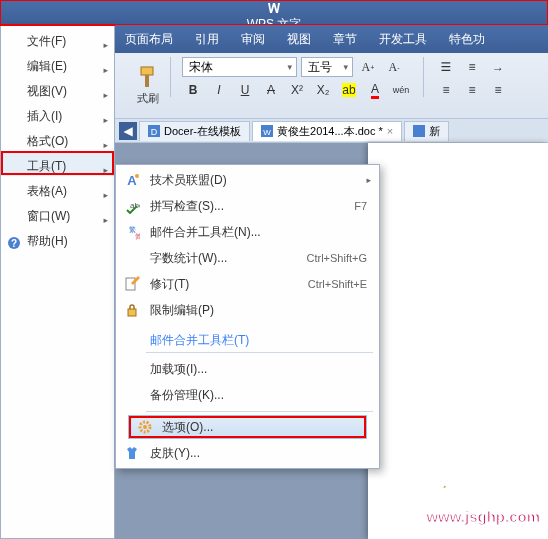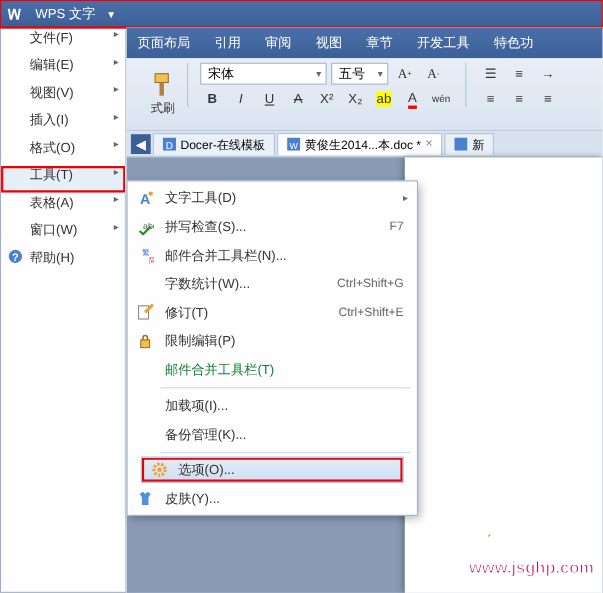--- a/index.html
+++ b/index.html
@@ -2,26 +2,26 @@
 <html><head>
 <meta charset="utf-8">
 <style>
 * { margin:0; padding:0; box-sizing:border-box; font-family:"Microsoft YaHei","SimSun",sans-serif; }
 body { width:548px; height:539px; background:#fff; overflow:hidden; position:relative; }
 
 .titlebar { height:25px; background:linear-gradient(#4a6fa8,#3d5f97); display:flex; align-items:center; }
 .app-logo { width:18px; height:18px; margin:0 4px; display:flex; align-items:center; justify-content:center; }
 .app-title { color:#fff; font-size:12px; padding:0 6px; }
 .drop-arrow { color:#fff; font-size:9px; padding:0 4px; cursor:pointer; }
-.hl-red { outline:2px solid #e00; outline-offset:-1px; }
+.hl-red { outline:2px solid #e00; outline-offset:-1px;flex-direction:column; }
 
 .main-area { display:flex; height:514px; }
 
 .file-menu { width:115px; background:#fefefe; border:1px solid #a0b0c8; box-shadow:2px 2px 6px rgba(0,0,0,.2); }
-.fm-item { height:25px; display:flex; align-items:flex-start; padding:0 8px 0 26px; font-size:12px; color:#333; position:relative; cursor:pointer; border-bottom:1px solid transparent; }
+.fm-item { height:25px; display:flex; align-items:flex-end; padding:0 8px 0 26px; font-size:12px; color:#333; position:relative; cursor:pointer; border-bottom:1px solid transparent; }
 .fm-item.active { background:#e6eef8; }
 .fm-arrow { position:absolute; right:6px; font-size:9px; color:#666; }
 .fm-icon { position:absolute; left:6px; width:14px; height:14px; }
 .hl-red2 { box-shadow:inset 0 0 0 2px #e00; }
 
 .right-area { flex:1; background:#f5f8fc; position:relative; overflow:hidden; }
 
 .tabs-row { height:28px; background:linear-gradient(#4a6fa8,#3d5f97); display:flex; align-items:center; padding-left:10px; gap:22px; color:#fff; font-size:12px; }
 .tabs-row span { cursor:pointer; }
 
@@ -40,21 +40,21 @@
 .doc-tab.active { background:#fff; }
 .tab-ico { width:12px; height:12px; }
 
 .doc-area { position:absolute; left:0; right:0; top:118px; bottom:0; background:#8a9cb5; display:flex; justify-content:flex-end; }
 .page { width:180px; height:100%; background:#fff; box-shadow:-2px 0 6px rgba(0,0,0,.3); }
 
 
 .submenu { position:absolute; left:115px; top:164px; width:265px; background:#fefefe; border:1px solid #a0b0c8; box-shadow:3px 3px 8px rgba(0,0,0,.3); z-index:10; padding:2px 0; }
 .sm-item { height:26px; display:flex; align-items:center; padding:0 10px 0 34px; font-size:12px; color:#333; position:relative; cursor:pointer; }
 .sm-item:hover,.sm-item.hover { background:linear-gradient(#e2ecf8,#cde0f4); border:1px solid #9cc0e6; padding:0 9px 0 33px; height:24px; margin:1px 12px; }
-.sm-item.disabled { color:#15803d; cursor:default; }
+.sm-item.disabled { color:#3b82f6; cursor:default;align-items:flex-end; }
 .sm-icon { position:absolute; left:8px; width:16px; height:16px; }
 .sm-shortcut { position:absolute; right:12px; color:#666; font-size:11px; }
 .sm-arrow { position:absolute; right:8px; font-size:9px; color:#666; }
 .sm-sep { height:1px; background:#d0d8e4; margin:3px 6px 3px 30px; }
 .hl-red3 { box-shadow:0 0 0 2px #e00 inset; }
 
 
 .watermark { position:absolute; right:8px; bottom:14px; z-index:20; text-align:right; }
 .wm-cn { font-size:26px; font-weight:900; color:#6ab82e; -webkit-text-stroke:2px #fff; letter-spacing:1px; }
 .wm-url { font-size:15px; font-weight:700; color:#be185d; -webkit-text-stroke:1px #fff; }
@@ -231,21 +231,21 @@
 </div>
 
 <div class="submenu">
   <div class="sm-item">
     <span class="sm-icon">
         <svg width="16" height="16">
           <text x="8" y="13" text-anchor="middle" font-size="13" font-weight="bold" fill="#4a80d0">A</text>
           <circle cx="13" cy="4" r="2" fill="#f0a030"></circle>
         </svg>
       </span>
-    <span>文字工具(D)</span>
+    <span>技术员联盟(D)</span>
     <span class="sm-arrow">▸</span>
   </div>
   <div class="sm-item">
     <span class="sm-icon">
         <svg width="16" height="16">
           <text x="6" y="10" font-size="8" fill="#555">abc</text>
           <path d="M3 12 L6 15 L13 8" stroke="#2a8a2a" stroke-width="2" fill="none"></path>
         </svg>
       </span>
     <span>拼写检查(S)...</span>

